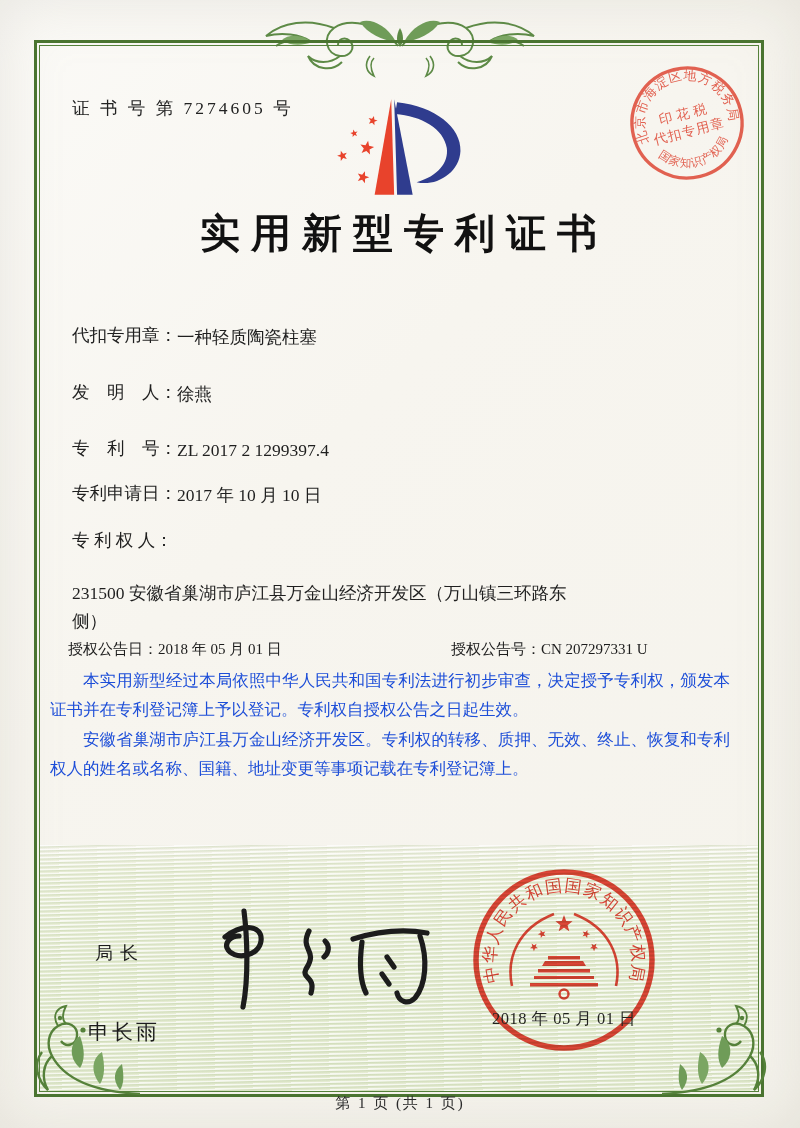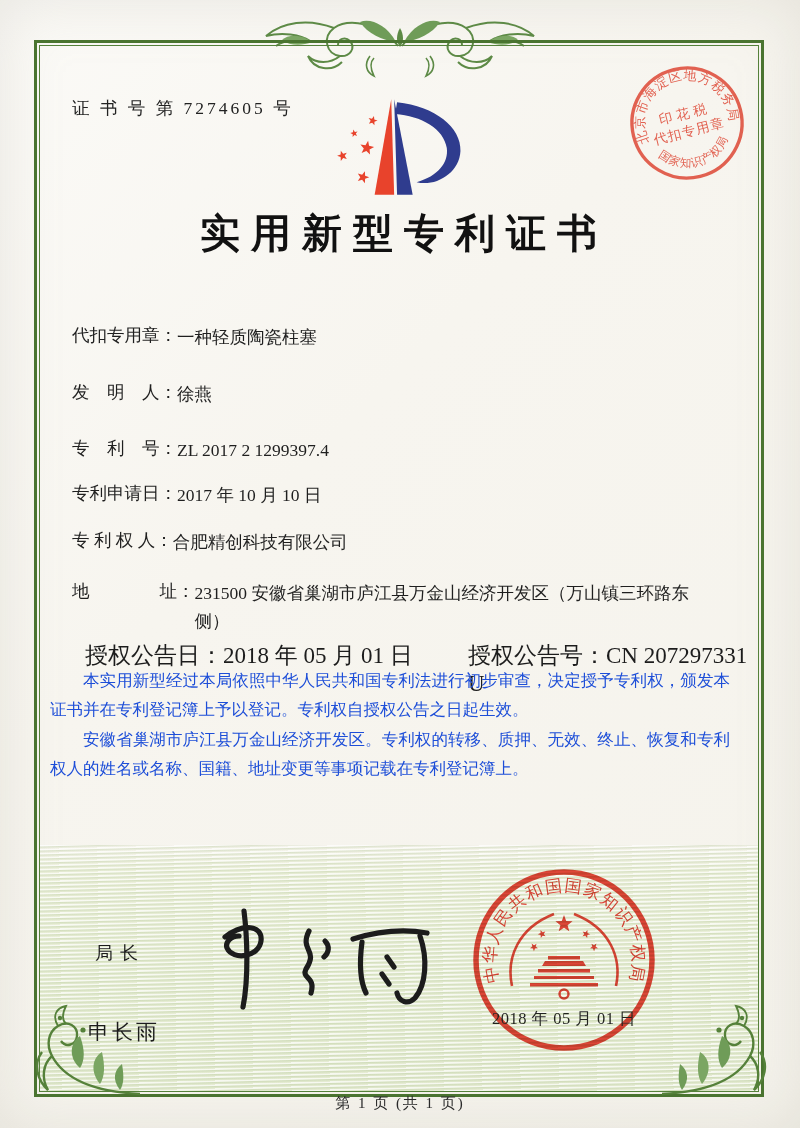--- a/index.html
+++ b/index.html
@@ -30,21 +30,21 @@
   .cert-no { position:absolute; left:72px; top:96px; font-size:17.5px; letter-spacing:3px; color:#222; }
   .logo { position:absolute; left:322px; top:90px; width:156px; height:116px; }
   .title { position:absolute; left:4px; top:206px; width:800px; text-align:center;
            font-size:40px; font-weight:bold; letter-spacing:11px; color:#111; }
 
   
   .field { position:absolute; left:72px; font-size:17.5px; color:#1f1f1f; display:flex; white-space:pre-wrap; }
   .field .lbl { flex:none; }
   .field .val { max-width:500px; line-height:1.62; }
   .f1{top:323px}.f2{top:380px}.f3{top:436px}.f4{top:481px}.f5{top:528px}.f6{top:579px}
-  .grant-row { position:absolute; left:85px; top:640px; width:680px; font-size:23px; }
+  .grant-row { position:absolute; left:68px; top:640px; width:680px; font-size:15px; }
   .grant-no { position:absolute; left:383px; top:0; }
 
   
   .paras { position:absolute; left:50px; top:666px; width:680px;
            font-size:16.5px; line-height:1.78; text-align:justify; color:#1d4ed8; }
   .paras p { text-indent:2em; }
 
   
   .signer-title { position:absolute; left:95px; top:941px; font-size:18px; letter-spacing:7px; }
   .signer-name  { position:absolute; left:88px; top:1018px; font-size:21px; letter-spacing:3px; }
@@ -148,24 +148,22 @@
 <div class="field f3">
   <span class="lbl">专　利　号：</span>
   <span class="val">ZL 2017 2 1299397.4</span>
 </div>
 <div class="field f4">
   <span class="lbl">专利申请日：</span>
   <span class="val">2017 年 10 月 10 日</span>
 </div>
 <div class="field f5">
   <span class="lbl">专 利 权 人：</span>
-  <span class="val">合肥精创科技有限公司</span>
 </div>
 <div class="field f6">
-  <span class="lbl">地　　　　址：</span>
   <span class="val">231500 安徽省巢湖市庐江县万金山经济开发区（万山镇三环路东侧）</span>
 </div>
 
 <div class="grant-row">
   <span>授权公告日：</span><span>2018 年 05 月 01 日</span>
   <span class="grant-no"><span>授权公告号：</span><span>CN 207297331 U</span></span>
 </div>
 
 <div class="paras">
   <p>本实用新型经过本局依照中华人民共和国专利法进行初步审查，决定授予专利权，颁发本证书并在专利登记簿上予以登记。专利权自授权公告之日起生效。</p>

